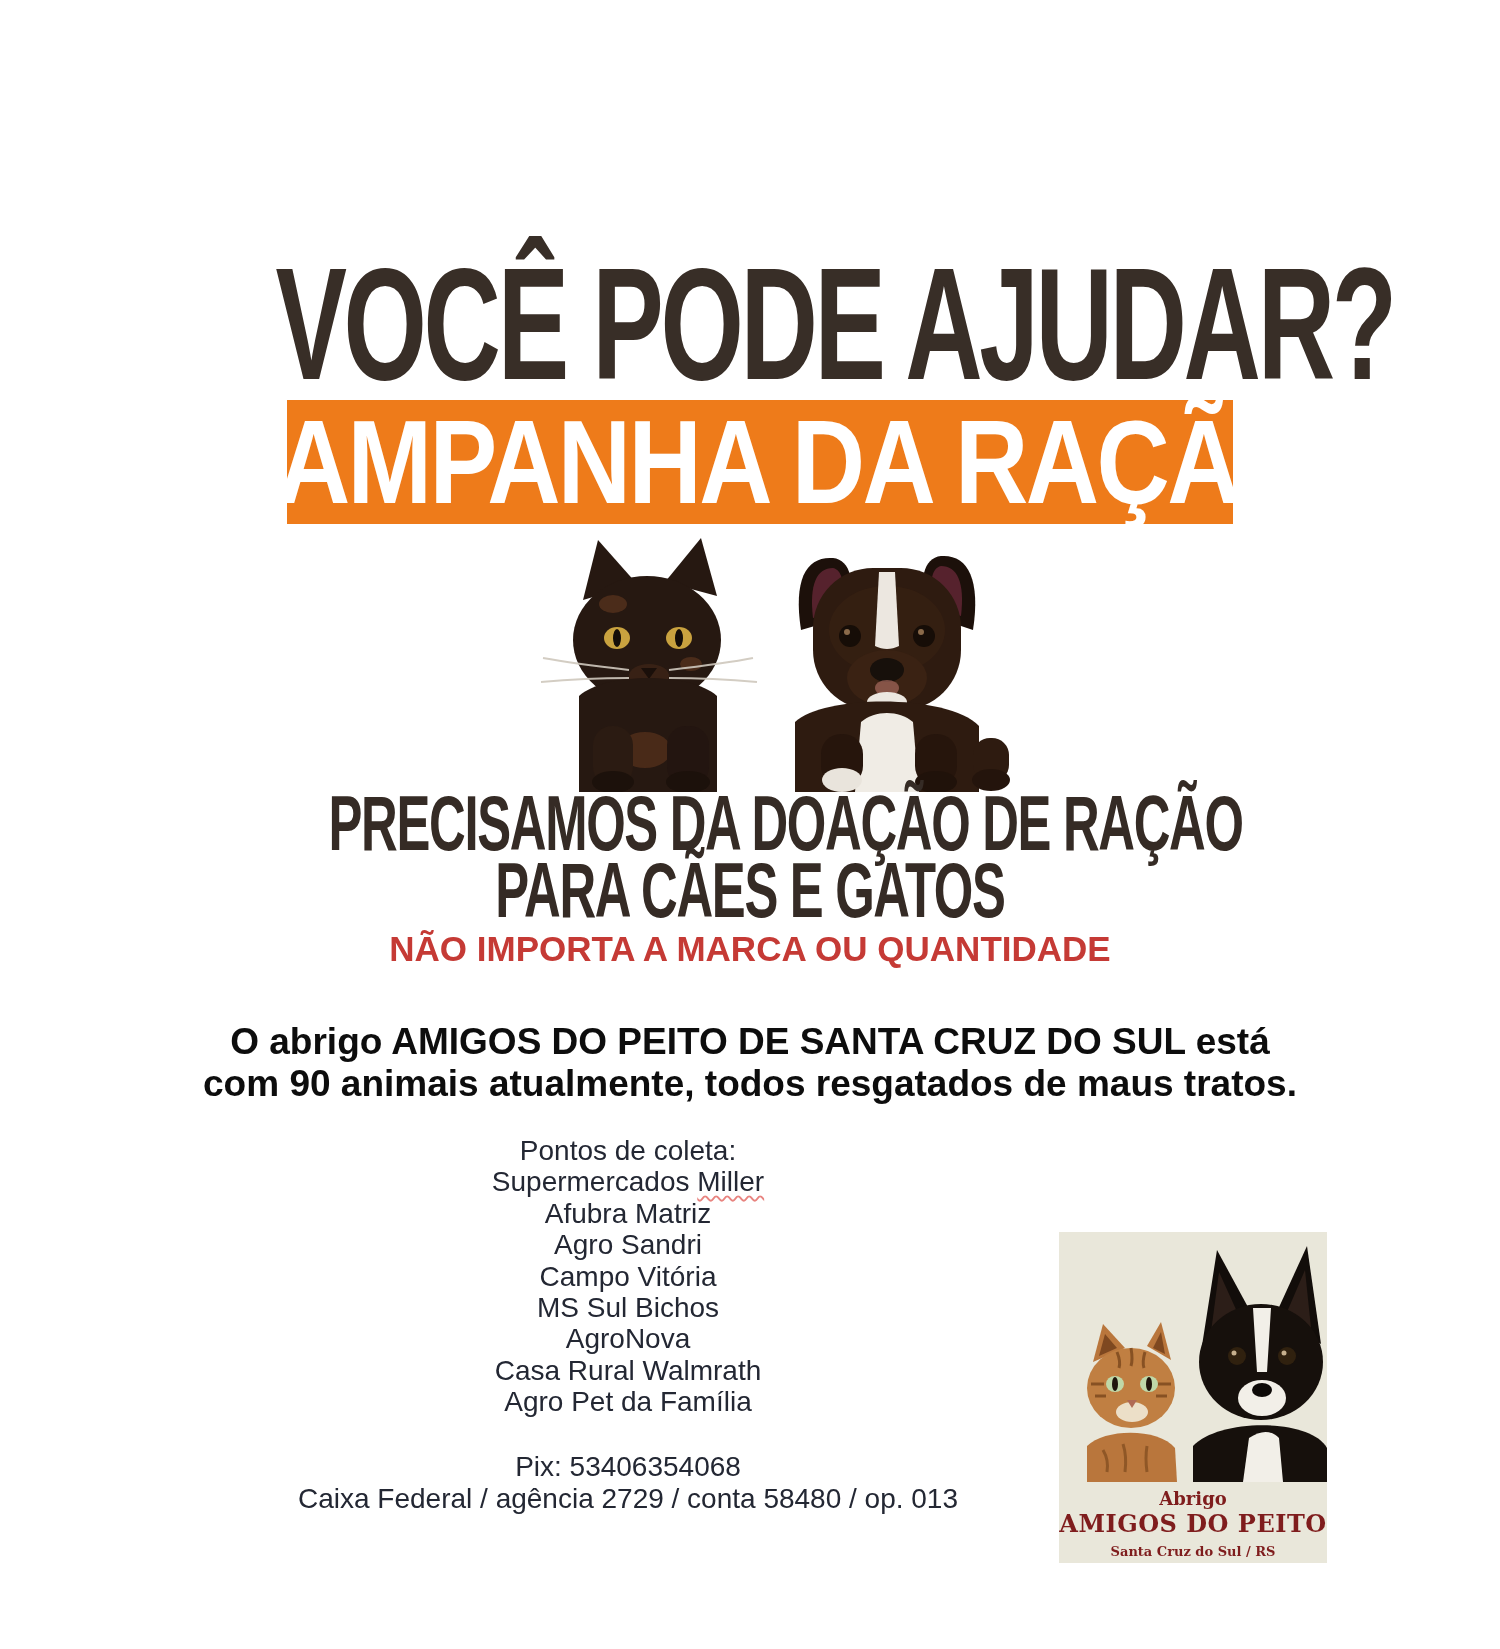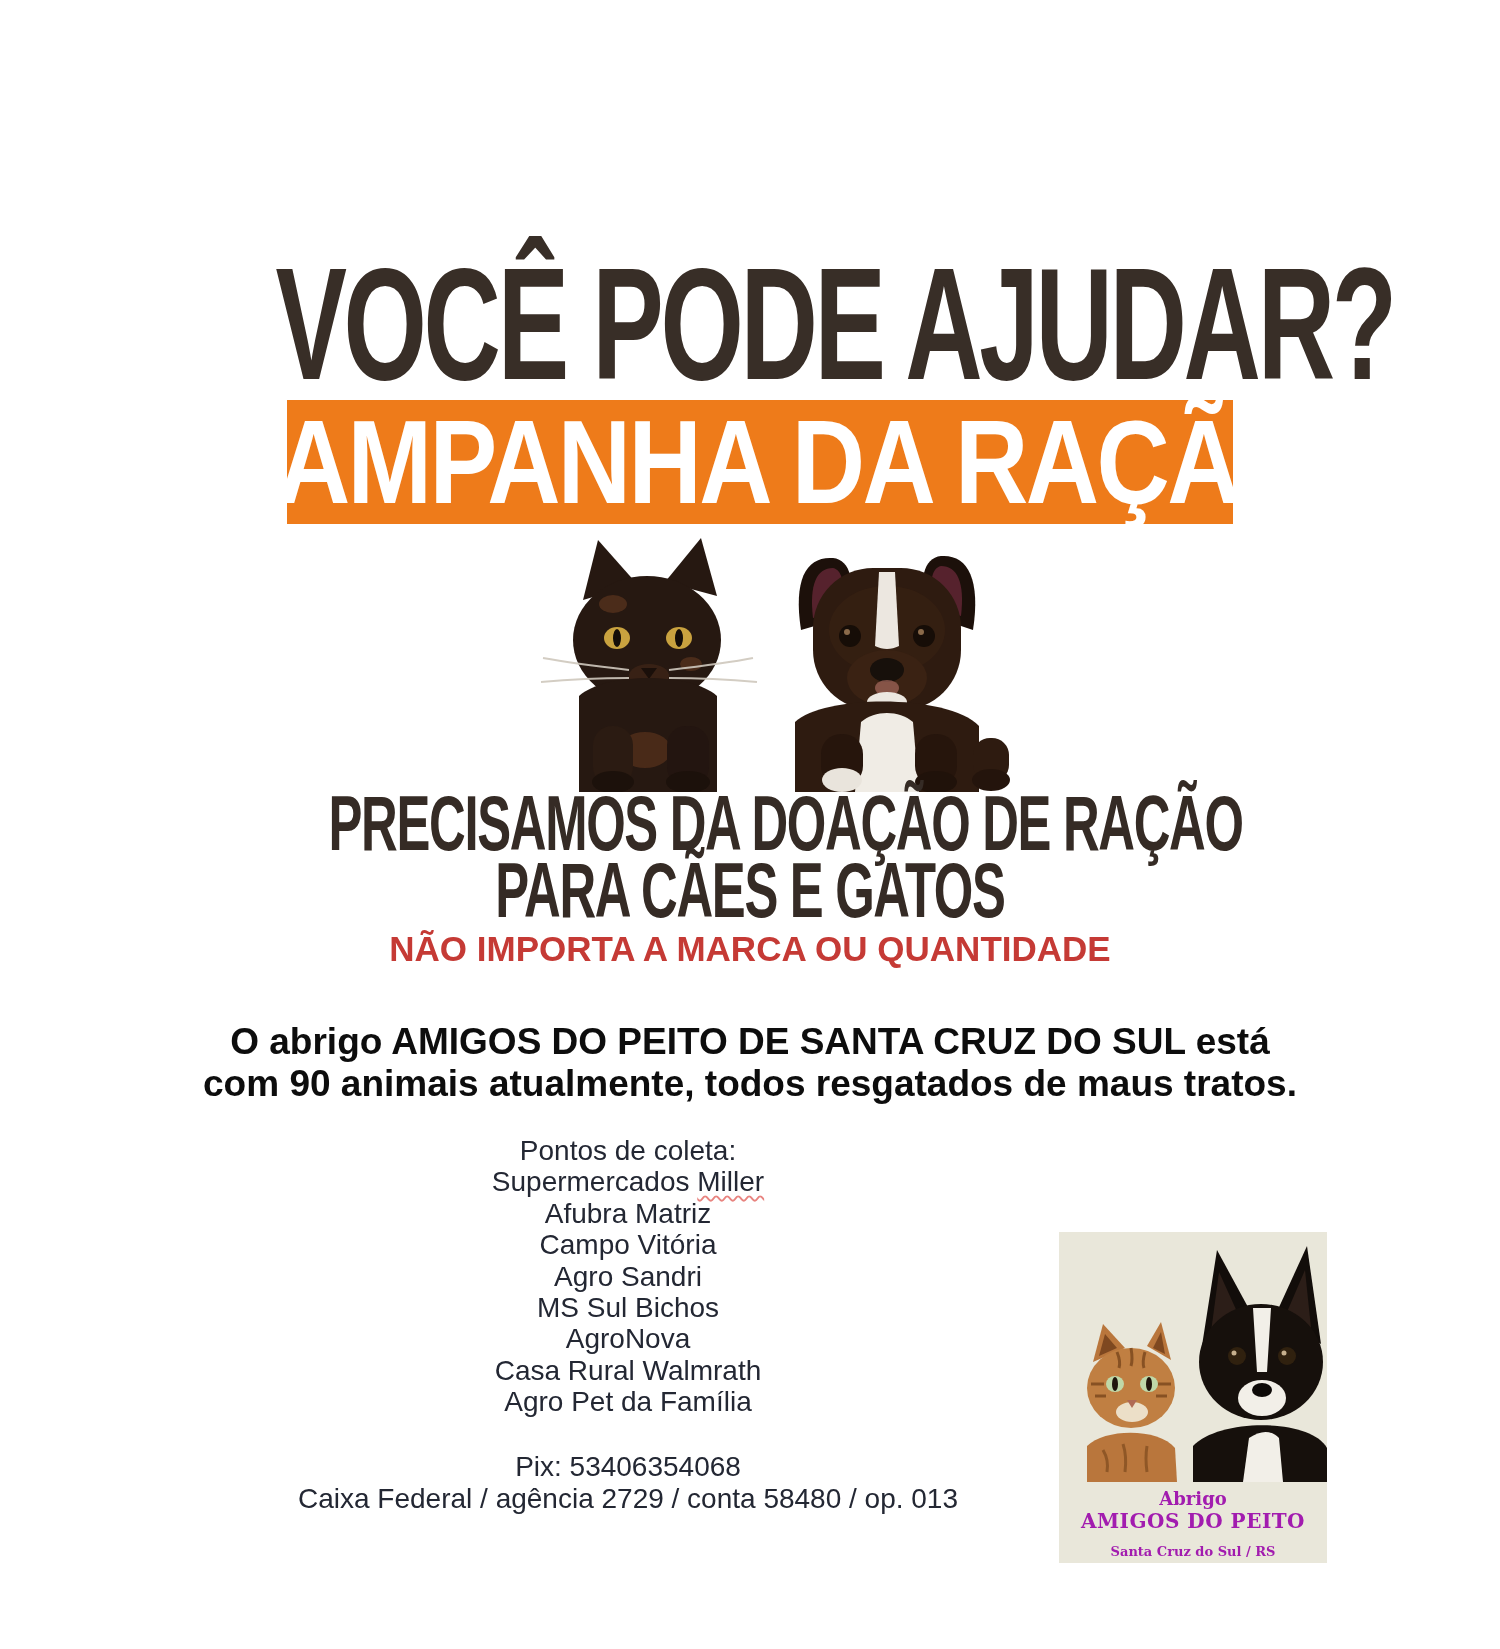--- a/index.html
+++ b/index.html
@@ -25,23 +25,23 @@
   .about{top:1021px;font-size:37px;font-weight:bold;color:#0d0d0d;line-height:42px;}
 
   .col-block{left:0;width:1256px;text-align:center;color:#232733;}
   .collection{top:1135px;font-size:28px;line-height:31.4px;}
   .misspell{text-decoration:underline wavy #e8837f 2px;text-underline-offset:4px;}
   .donation{top:1451px;font-size:28px;line-height:32px;}
 
   .logo-card{left:1059px;top:1232px;width:268px;height:331px;background:#e9e7da;z-index:2;}
   .logo-card svg{display:block;}
   .logo-text{position:absolute;left:0;width:100%;text-align:center;
-             font-family:"DejaVu Serif",serif;font-weight:bold;color:#a21caf;}
+             font-family:"DejaVu Serif",serif;font-weight:bold;color:#7f1d1d;}
   .lg1{top:256px;font-size:18px;}
-  .lg2{top:277px;font-size:20px;letter-spacing:.5px;}
+  .lg2{top:277px;font-size:24px;letter-spacing:.5px;}
   .lg3{top:312px;font-size:13px;}
 </style>
 </head>
 <body>
 
 <div class="abs center title-row">
   <span class="cond t-title">VOCÊ PODE AJUDAR?</span>
 </div>
 
 <div class="abs banner">
@@ -116,22 +116,22 @@
   <span>com 90 animais atualmente, todos resgatados de maus tratos.</span>
 </div>
 
 <div class="abs col-block collection">
   <div>Pontos de coleta:</div>
   <div>
     <span>Supermercados</span>
     <span class="misspell">Miller</span>
   </div>
   <div>Afubra Matriz</div>
+  <div>Agro Sandri</div>
   <div>Campo Vitória</div>
-  <div>Agro Sandri</div>
   <div>MS Sul Bichos</div>
   <div>AgroNova</div>
   <div>Casa Rural Walmrath</div>
   <div>Agro Pet da Família</div>
 </div>
 
 <div class="abs col-block donation">
   <div>Pix: 53406354068</div>
   <div>Caixa Federal / agência 2729 / conta 58480 / op. 013</div>
 </div>

